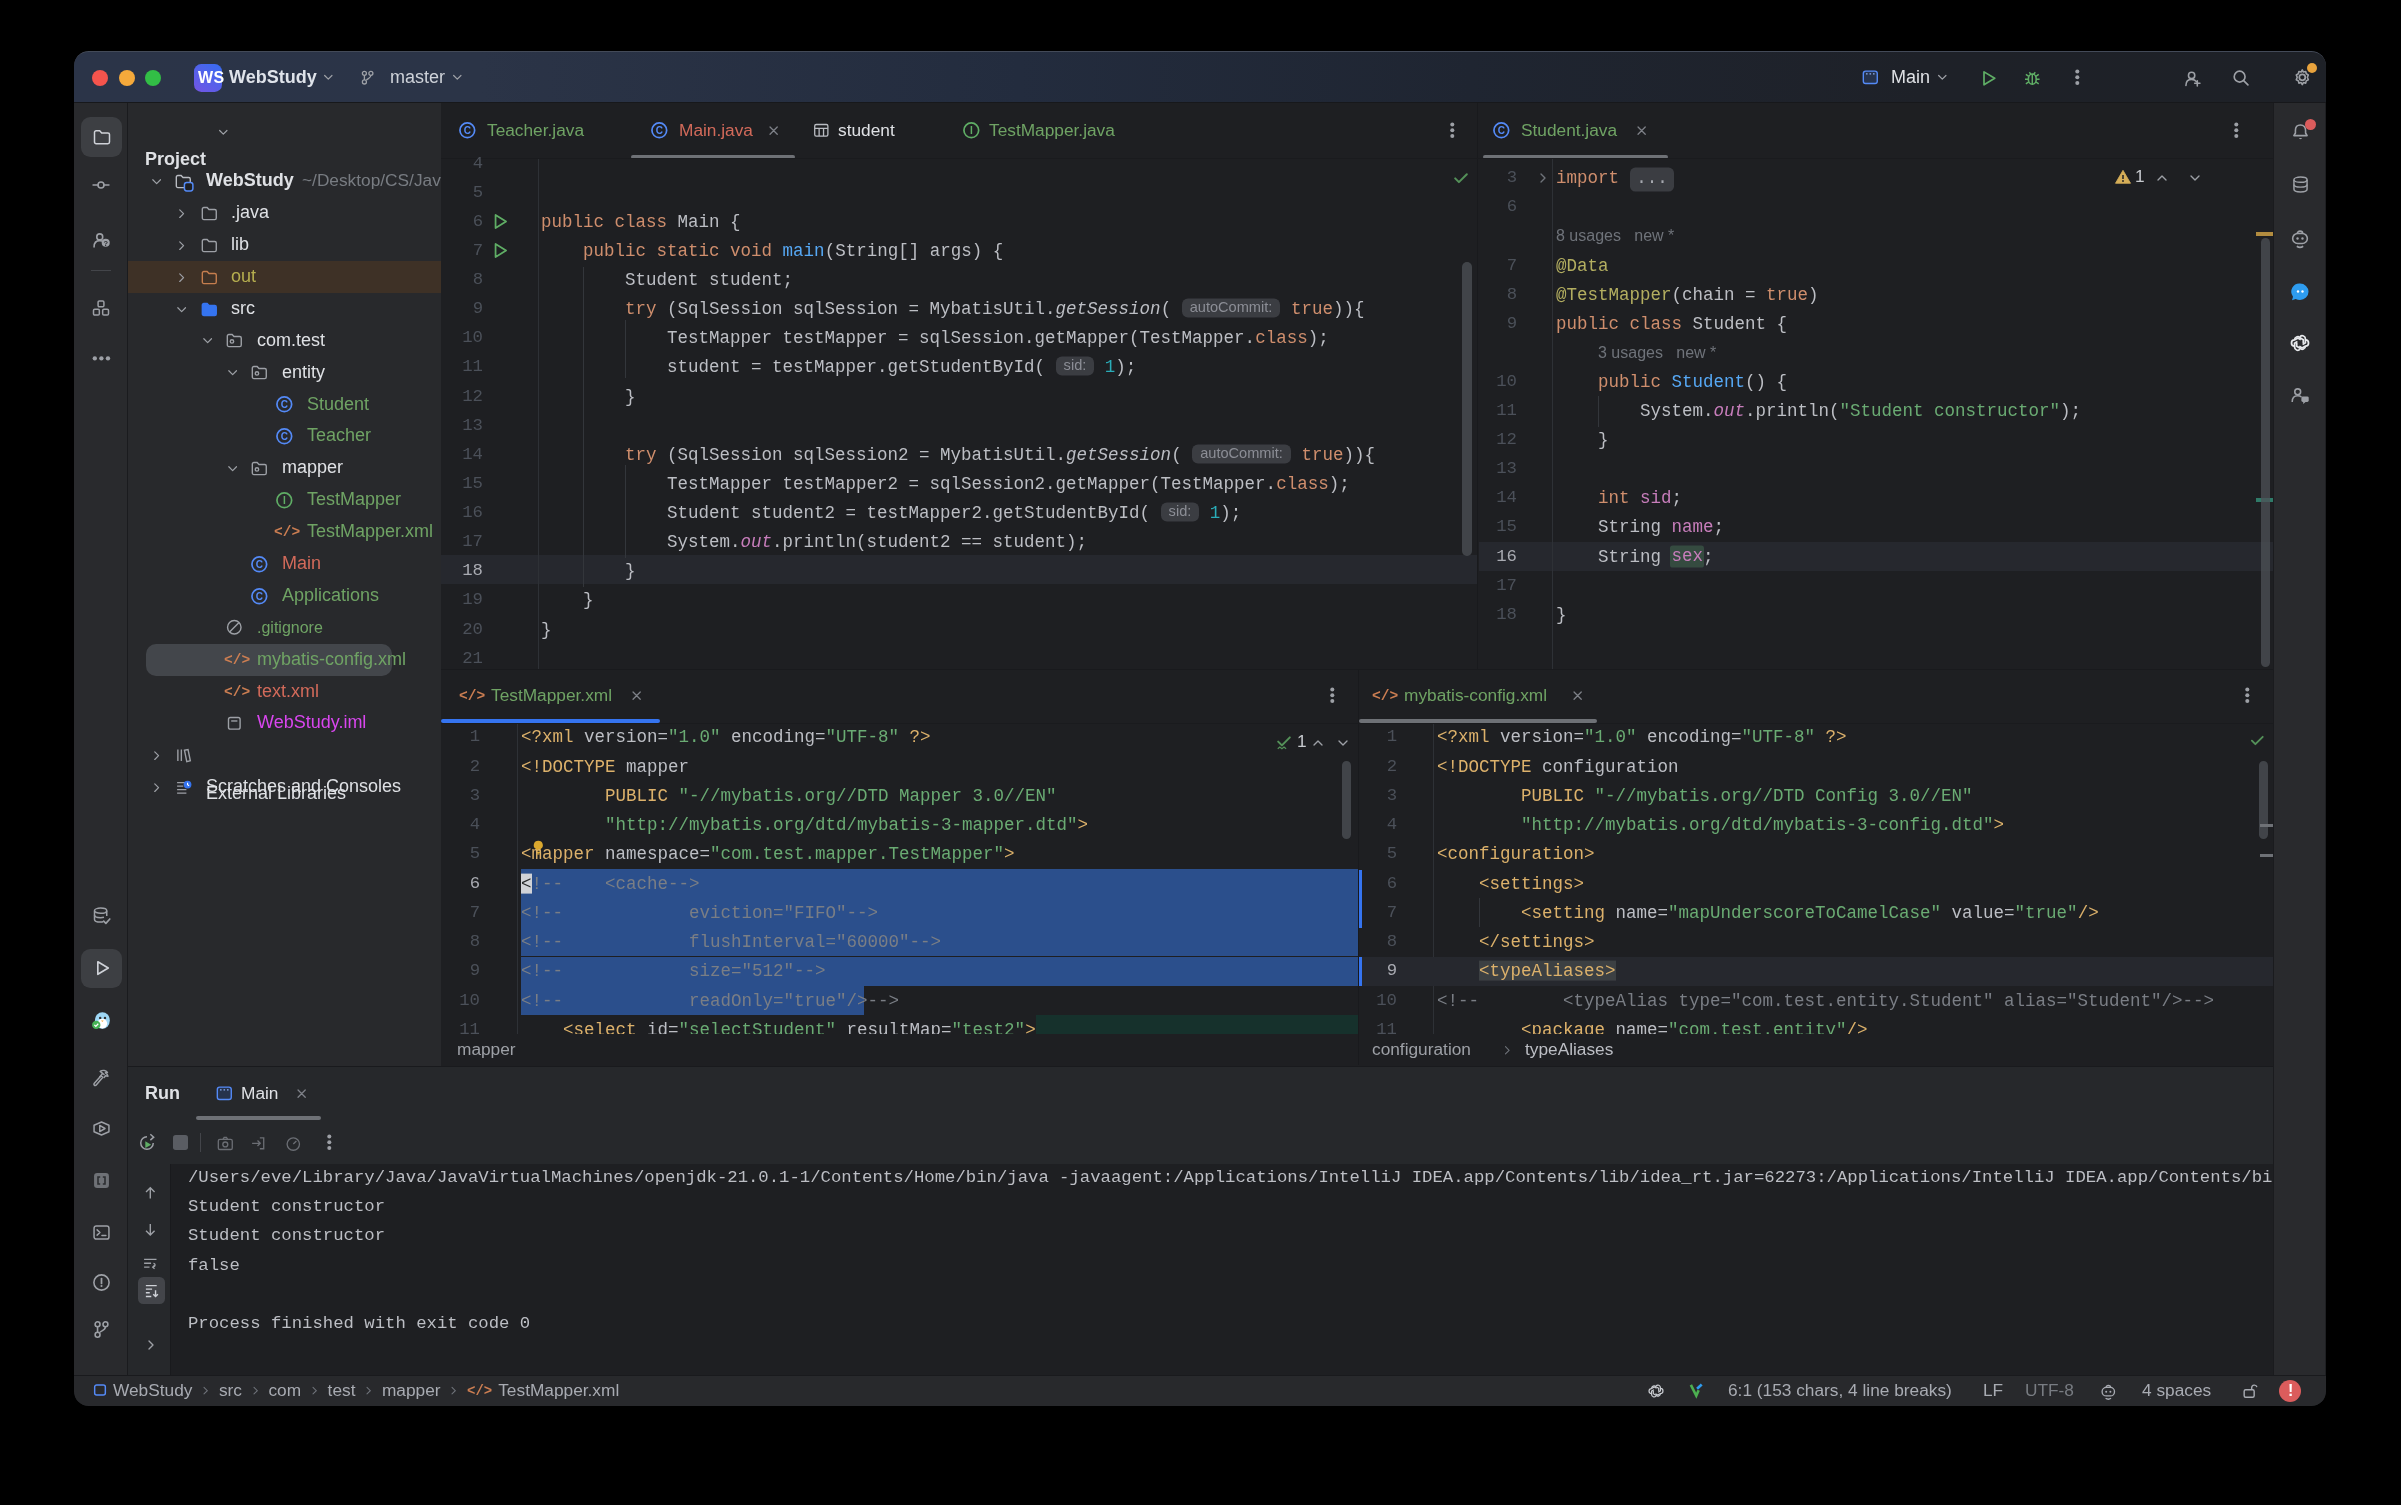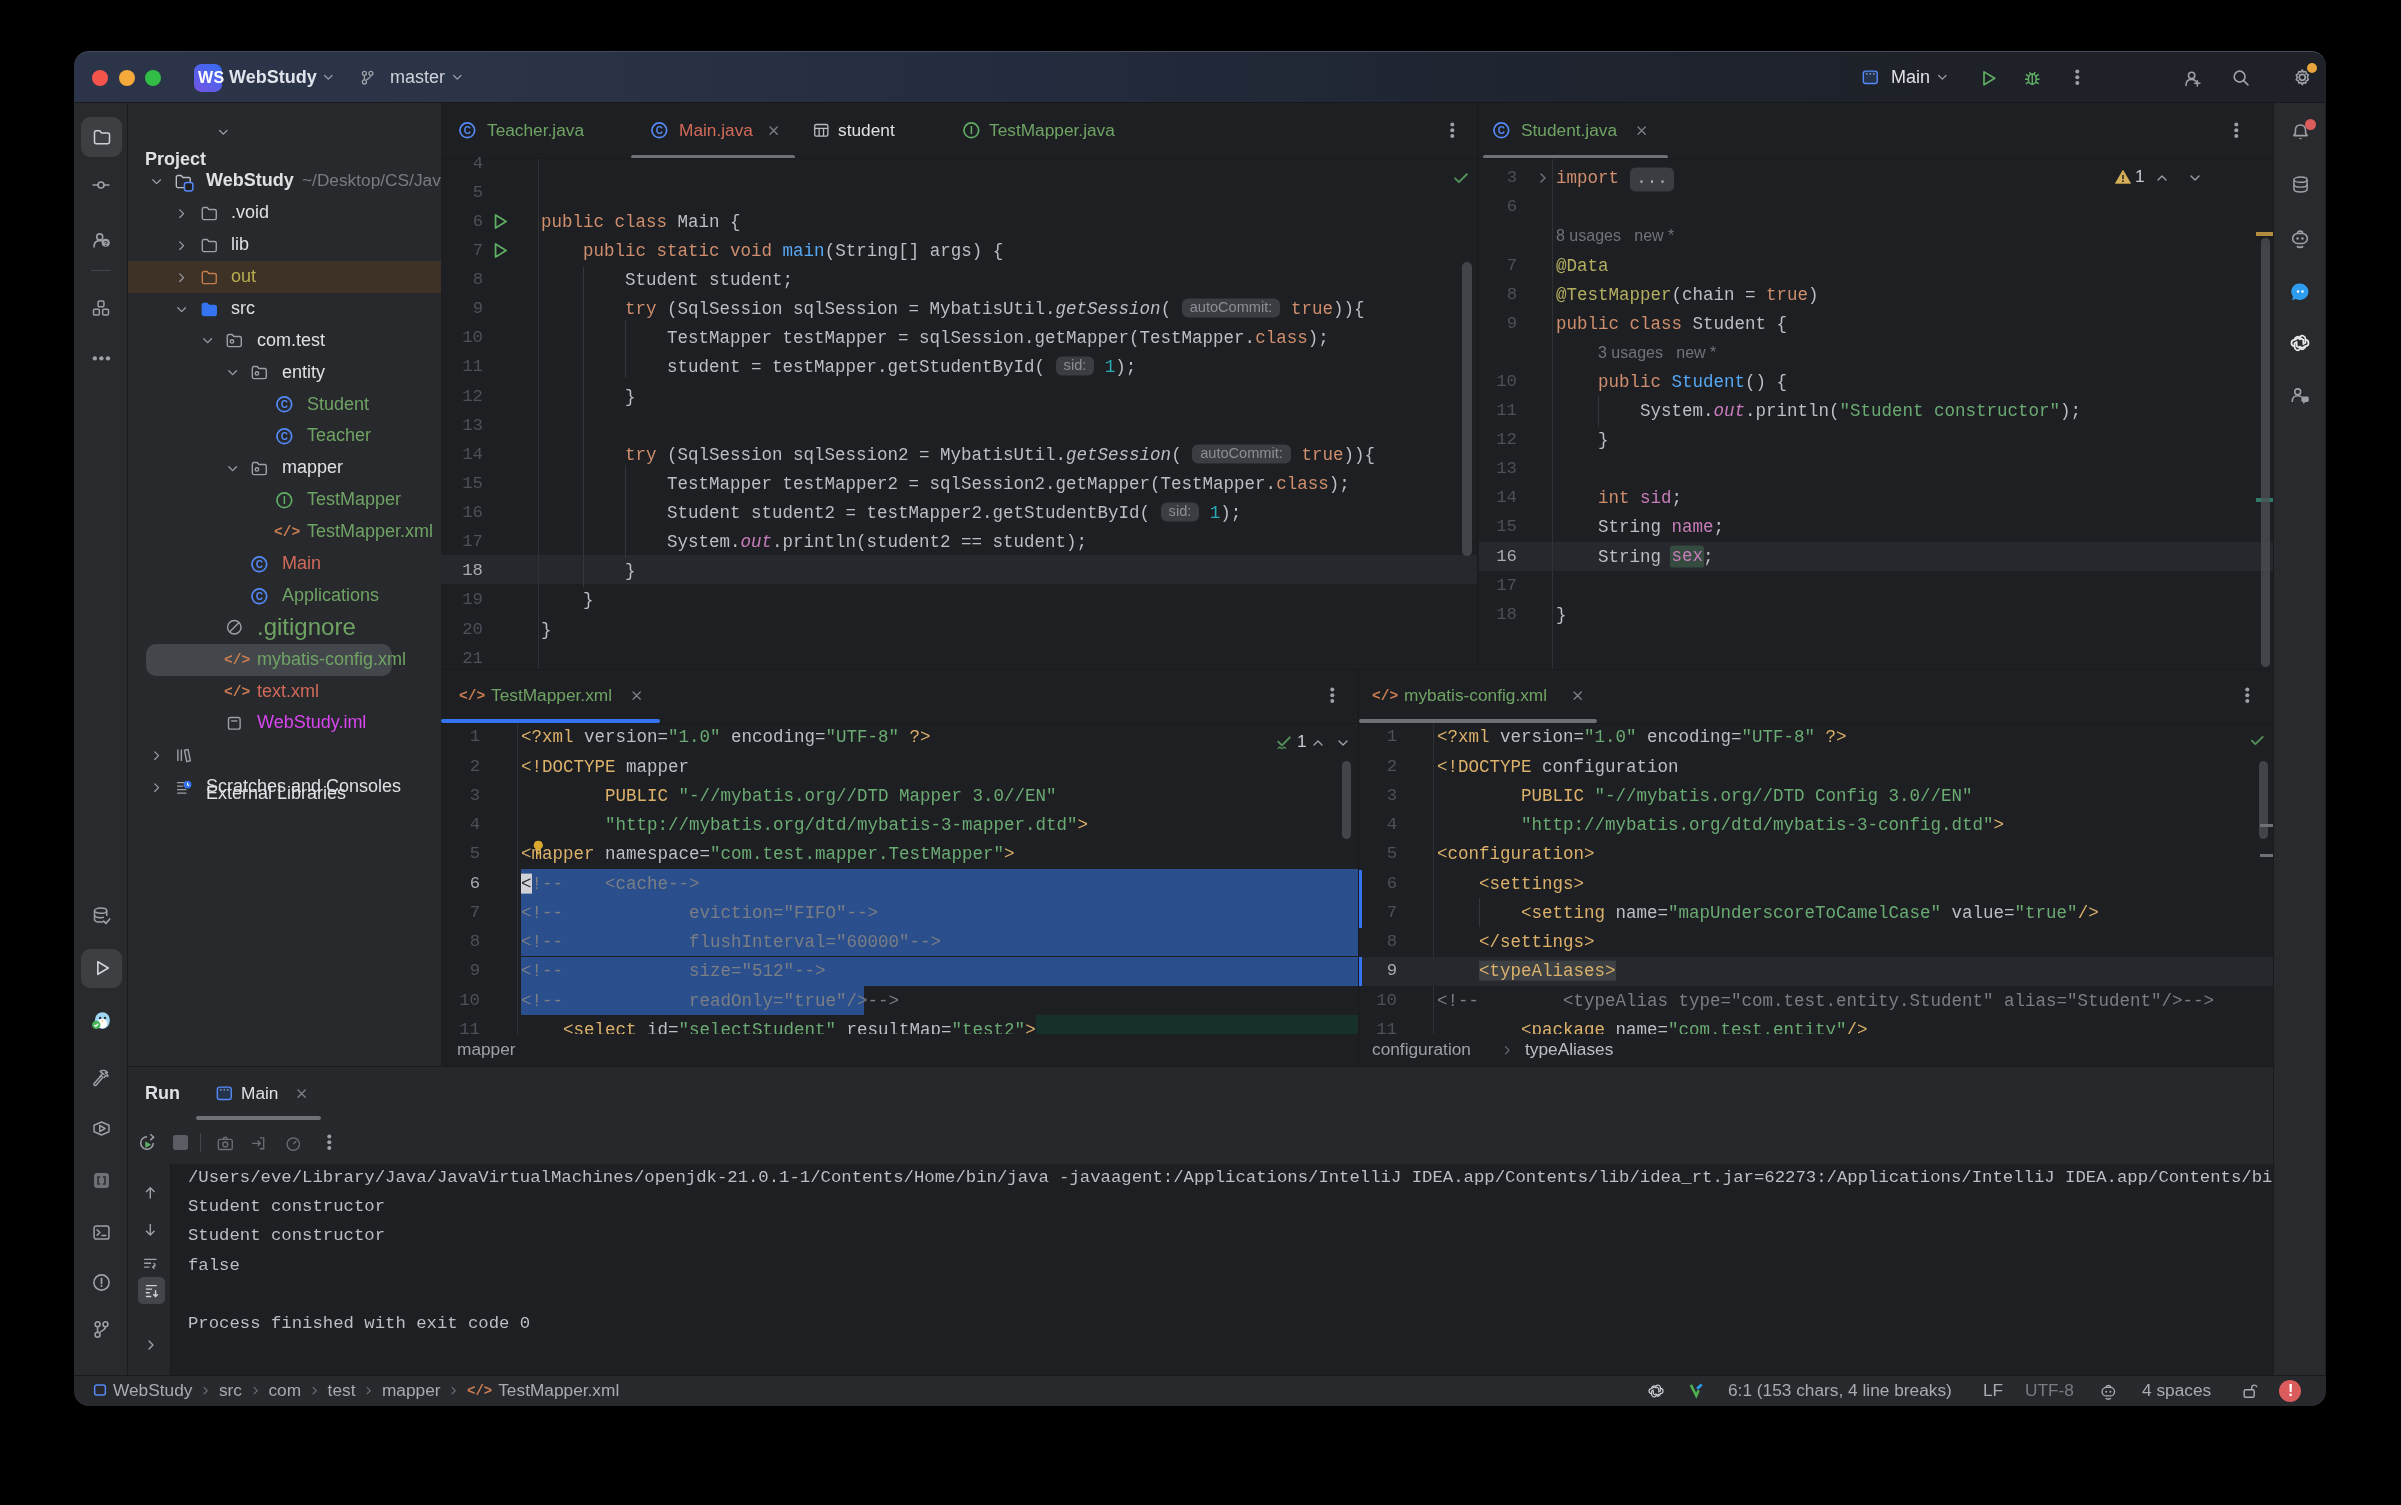--- a/index.html
+++ b/index.html
@@ -153,21 +153,21 @@
     <svg style="position:absolute;left:109px;top:130px" width="11.3" height="11.3" viewBox="0 0 24 24" fill="none">
       <rect x="3" y="3" width="18" height="18" rx="5" fill="#1E1F22" stroke="#548AF7" stroke-width="3.2"></rect>
     </svg>
 <div style="position:absolute;left:132px;top:130px;transform:translateY(-52%);font-family:'Liberation Sans',sans-serif;font-size:18px;font-weight:700;color:#DFE1E5;white-space:pre;">WebStudy</div>
 <svg style="position:absolute;left:100px;top:155px" width="15.3" height="15.3" viewBox="0 0 24 24" fill="none">
       <path d="M9 6 L15 12 L9 18" stroke="#9DA0A6" stroke-width="1.9" stroke-linecap="round" stroke-linejoin="round"></path>
     </svg>
 <svg style="position:absolute;left:126px;top:153px" width="18.6" height="18.6" viewBox="0 0 24 24" fill="none">
       <path d="M3 6.5 a2 2 0 0 1 2-2 h4.2 l2.4 2.6 h7.4 a2 2 0 0 1 2 2 v9 a2 2 0 0 1 -2 2 h-14 a2 2 0 0 1 -2-2 z" stroke="#9DA0A6" stroke-width="1.8" fill="none"></path>
     </svg>
-<div style="position:absolute;left:157px;top:162px;transform:translateY(-52%);font-family:'Liberation Sans',sans-serif;font-size:18px;font-weight:400;color:#DFE1E5;white-space:pre;">.void</div>
+<div style="position:absolute;left:157px;top:162px;transform:translateY(-52%);font-family:'Liberation Sans',sans-serif;font-size:18px;font-weight:400;color:#DFE1E5;white-space:pre;">.java</div>
 <svg style="position:absolute;left:100px;top:187px" width="15.3" height="15.3" viewBox="0 0 24 24" fill="none">
       <path d="M9 6 L15 12 L9 18" stroke="#9DA0A6" stroke-width="1.9" stroke-linecap="round" stroke-linejoin="round"></path>
     </svg>
 <svg style="position:absolute;left:126px;top:185px" width="18.6" height="18.6" viewBox="0 0 24 24" fill="none">
       <path d="M3 6.5 a2 2 0 0 1 2-2 h4.2 l2.4 2.6 h7.4 a2 2 0 0 1 2 2 v9 a2 2 0 0 1 -2 2 h-14 a2 2 0 0 1 -2-2 z" stroke="#9DA0A6" stroke-width="1.8" fill="none"></path>
     </svg>
 <div style="position:absolute;left:157px;top:194px;transform:translateY(-52%);font-family:'Liberation Sans',sans-serif;font-size:18px;font-weight:400;color:#DFE1E5;white-space:pre;">lib</div>
 <svg style="position:absolute;left:100px;top:219px" width="15.3" height="15.3" viewBox="0 0 24 24" fill="none">
       <path d="M9 6 L15 12 L9 18" stroke="#9DA0A6" stroke-width="1.9" stroke-linecap="round" stroke-linejoin="round"></path>
     </svg>
@@ -230,21 +230,21 @@
 <div style="position:absolute;left:208px;top:513px;transform:translateY(-52%);font-family:'Liberation Sans',sans-serif;font-size:18px;font-weight:400;color:#D26A5A;white-space:pre;">Main</div>
 <svg style="position:absolute;left:176px;top:536px" width="18.6" height="18.6" viewBox="0 0 24 24" fill="none">
       <circle cx="12" cy="12" r="9.5" stroke="#548AF7" stroke-width="2.2" fill="none"></circle>
       <text x="12" y="16.5" font-family="Liberation Sans" font-size="13" font-weight="bold" fill="#548AF7" text-anchor="middle">C</text>
     </svg>
 <div style="position:absolute;left:208px;top:545px;transform:translateY(-52%);font-family:'Liberation Sans',sans-serif;font-size:18px;font-weight:400;color:#6FA364;white-space:pre;">Applications</div>
 <svg style="position:absolute;left:151px;top:567px" width="18.6" height="18.6" viewBox="0 0 24 24" fill="none">
       <circle cx="12" cy="12" r="8.7" stroke="#9DA0A6" stroke-width="1.8"></circle>
       <path d="M6.2 17.8 L17.8 6.2" stroke="#9DA0A6" stroke-width="1.8"></path>
     </svg>
-<div style="position:absolute;left:183px;top:577px;transform:translateY(-52%);font-family:'Liberation Sans',sans-serif;font-size:24px;font-weight:400;color:#6FA364;white-space:pre;">.gitignore</div>
+<div style="position:absolute;left:183px;top:577px;transform:translateY(-52%);font-family:'Liberation Sans',sans-serif;font-size:16px;font-weight:400;color:#6FA364;white-space:pre;">.gitignore</div>
 <div style="position:absolute;left:150px;top:609px;transform:translateY(-52%);font-family:'Liberation Mono',sans-serif;font-size:14.6px;font-weight:700;color:#CC7E52;white-space:pre;">&lt;/&gt;</div>
 <div style="position:absolute;left:183px;top:609px;transform:translateY(-52%);font-family:'Liberation Sans',sans-serif;font-size:18px;font-weight:400;color:#6FA364;white-space:pre;">mybatis-config.xml</div>
 <div style="position:absolute;left:150px;top:641px;transform:translateY(-52%);font-family:'Liberation Mono',sans-serif;font-size:14.6px;font-weight:700;color:#CC7E52;white-space:pre;">&lt;/&gt;</div>
 <div style="position:absolute;left:183px;top:641px;transform:translateY(-52%);font-family:'Liberation Sans',sans-serif;font-size:18px;font-weight:400;color:#D26A5A;white-space:pre;">text.xml</div>
 <svg style="position:absolute;left:151px;top:663px" width="18.6" height="18.6" viewBox="0 0 24 24" fill="none">
       <rect x="4.5" y="4.5" width="15" height="15" rx="2.5" stroke="#9DA0A6" stroke-width="1.8"></rect>
       <path d="M8 9 h8" stroke="#9DA0A6" stroke-width="1.8"></path>
     </svg>
 <div style="position:absolute;left:183px;top:672px;transform:translateY(-52%);font-family:'Liberation Sans',sans-serif;font-size:18px;font-weight:400;color:#d946ef;white-space:pre;">WebStudy.iml</div>
 <svg style="position:absolute;left:75px;top:697px" width="15.3" height="15.3" viewBox="0 0 24 24" fill="none">

